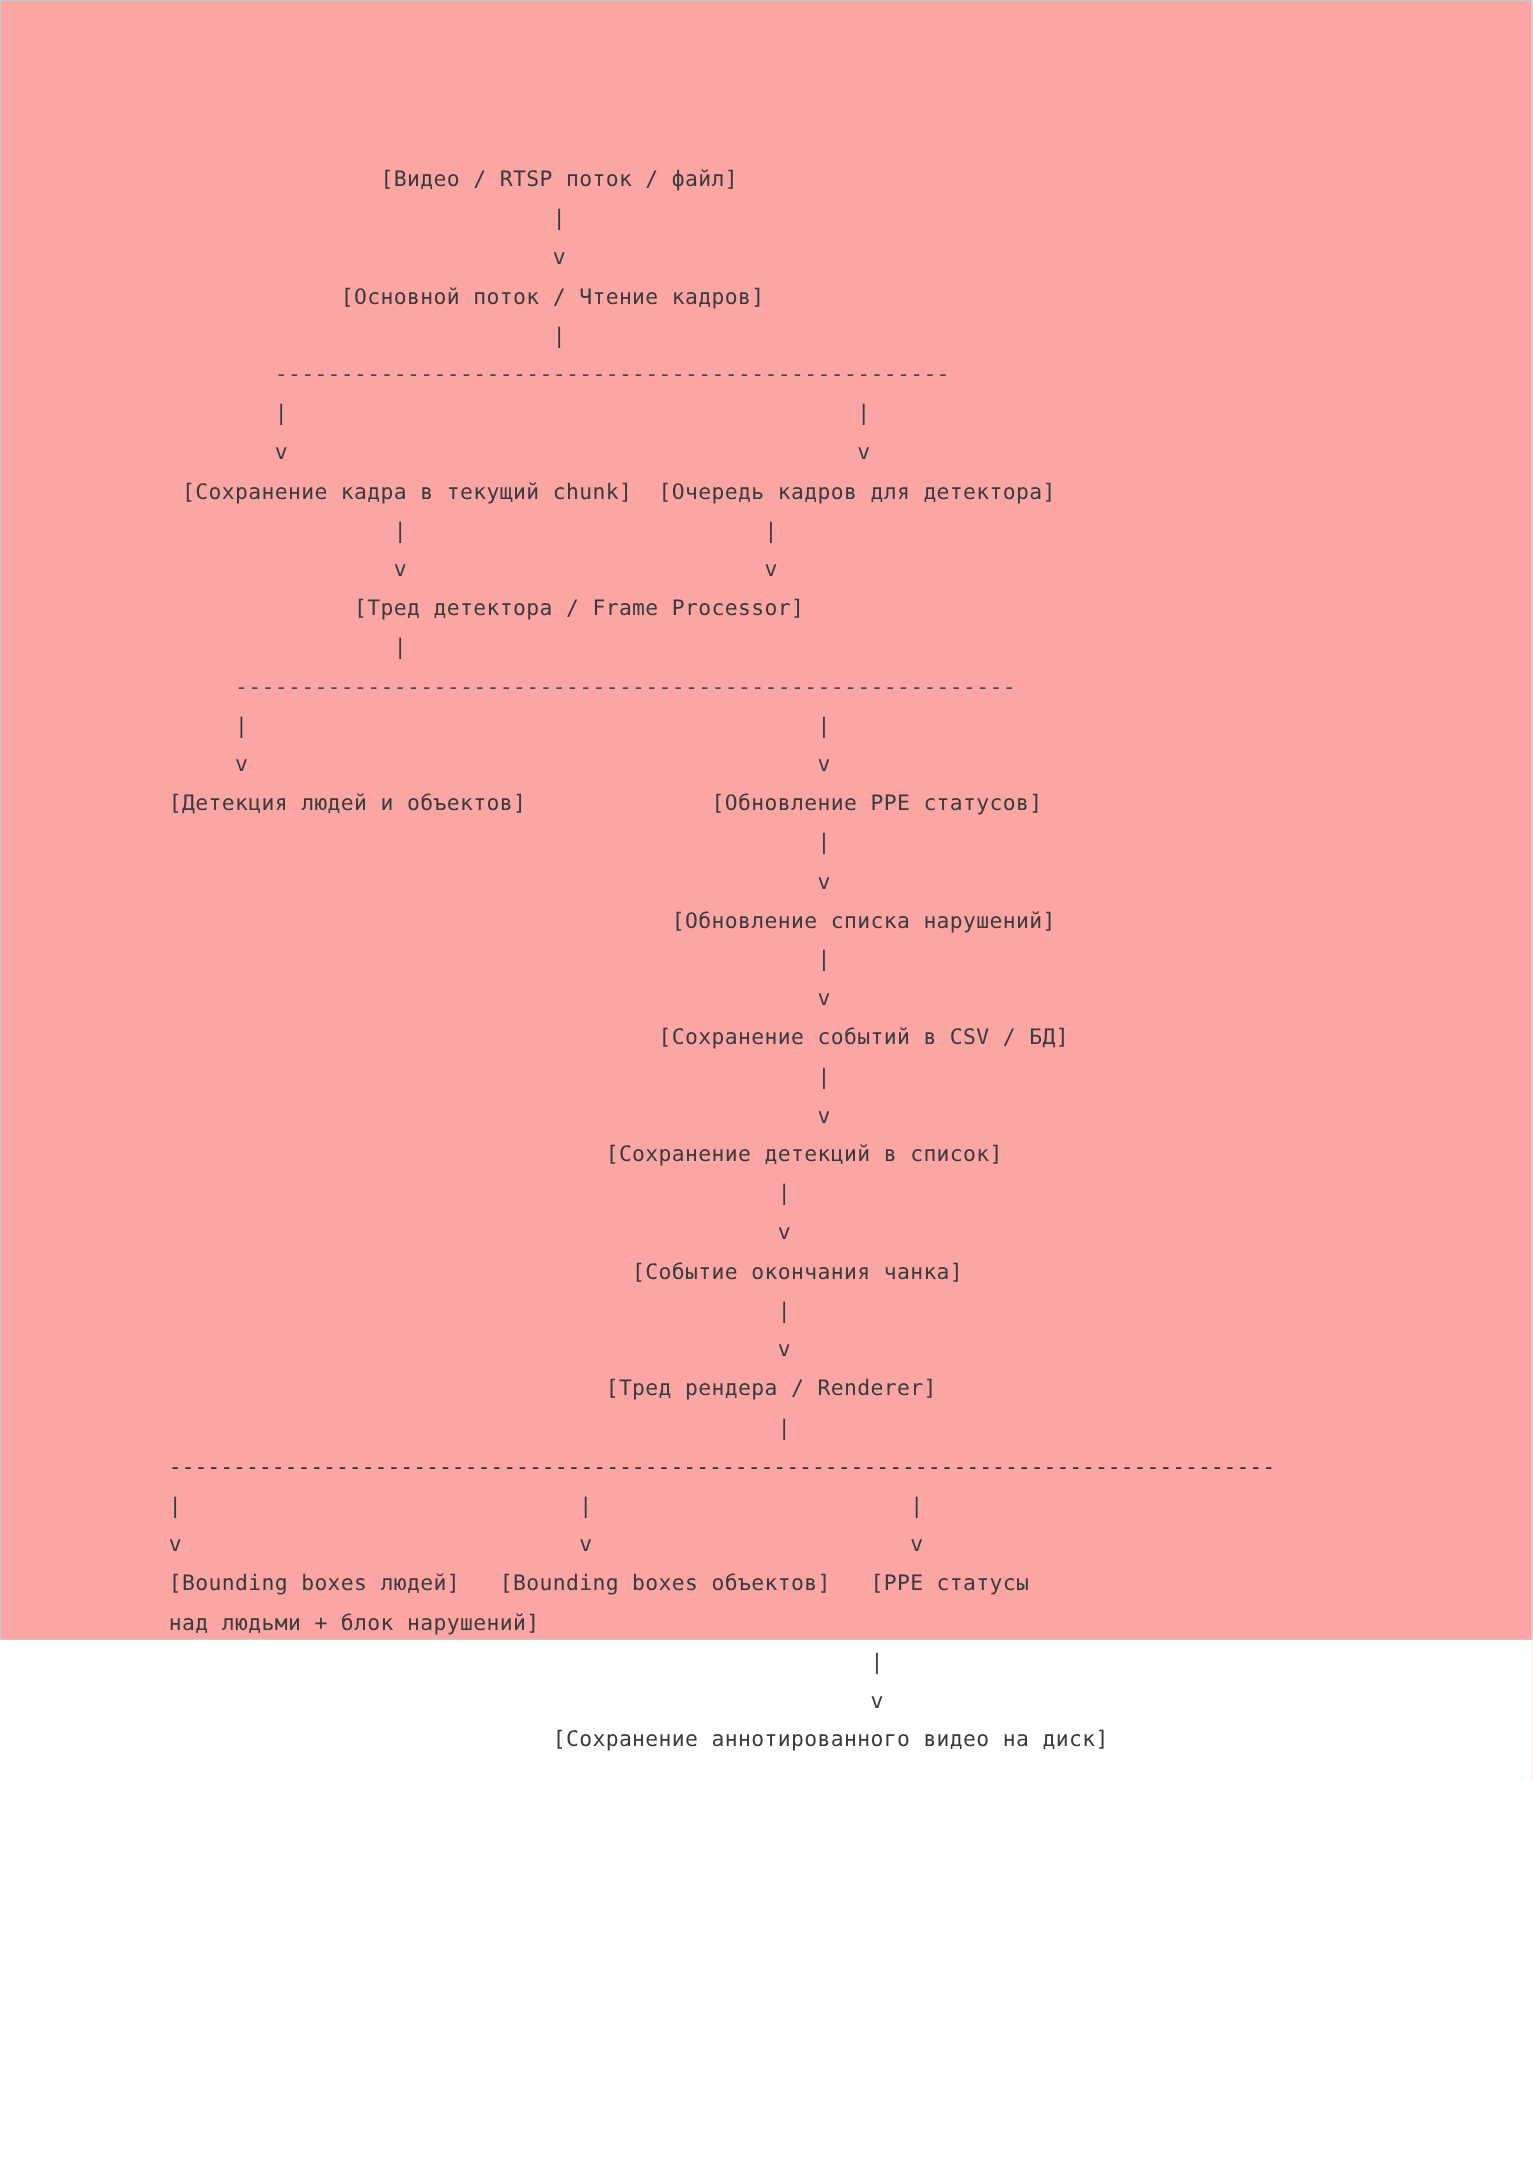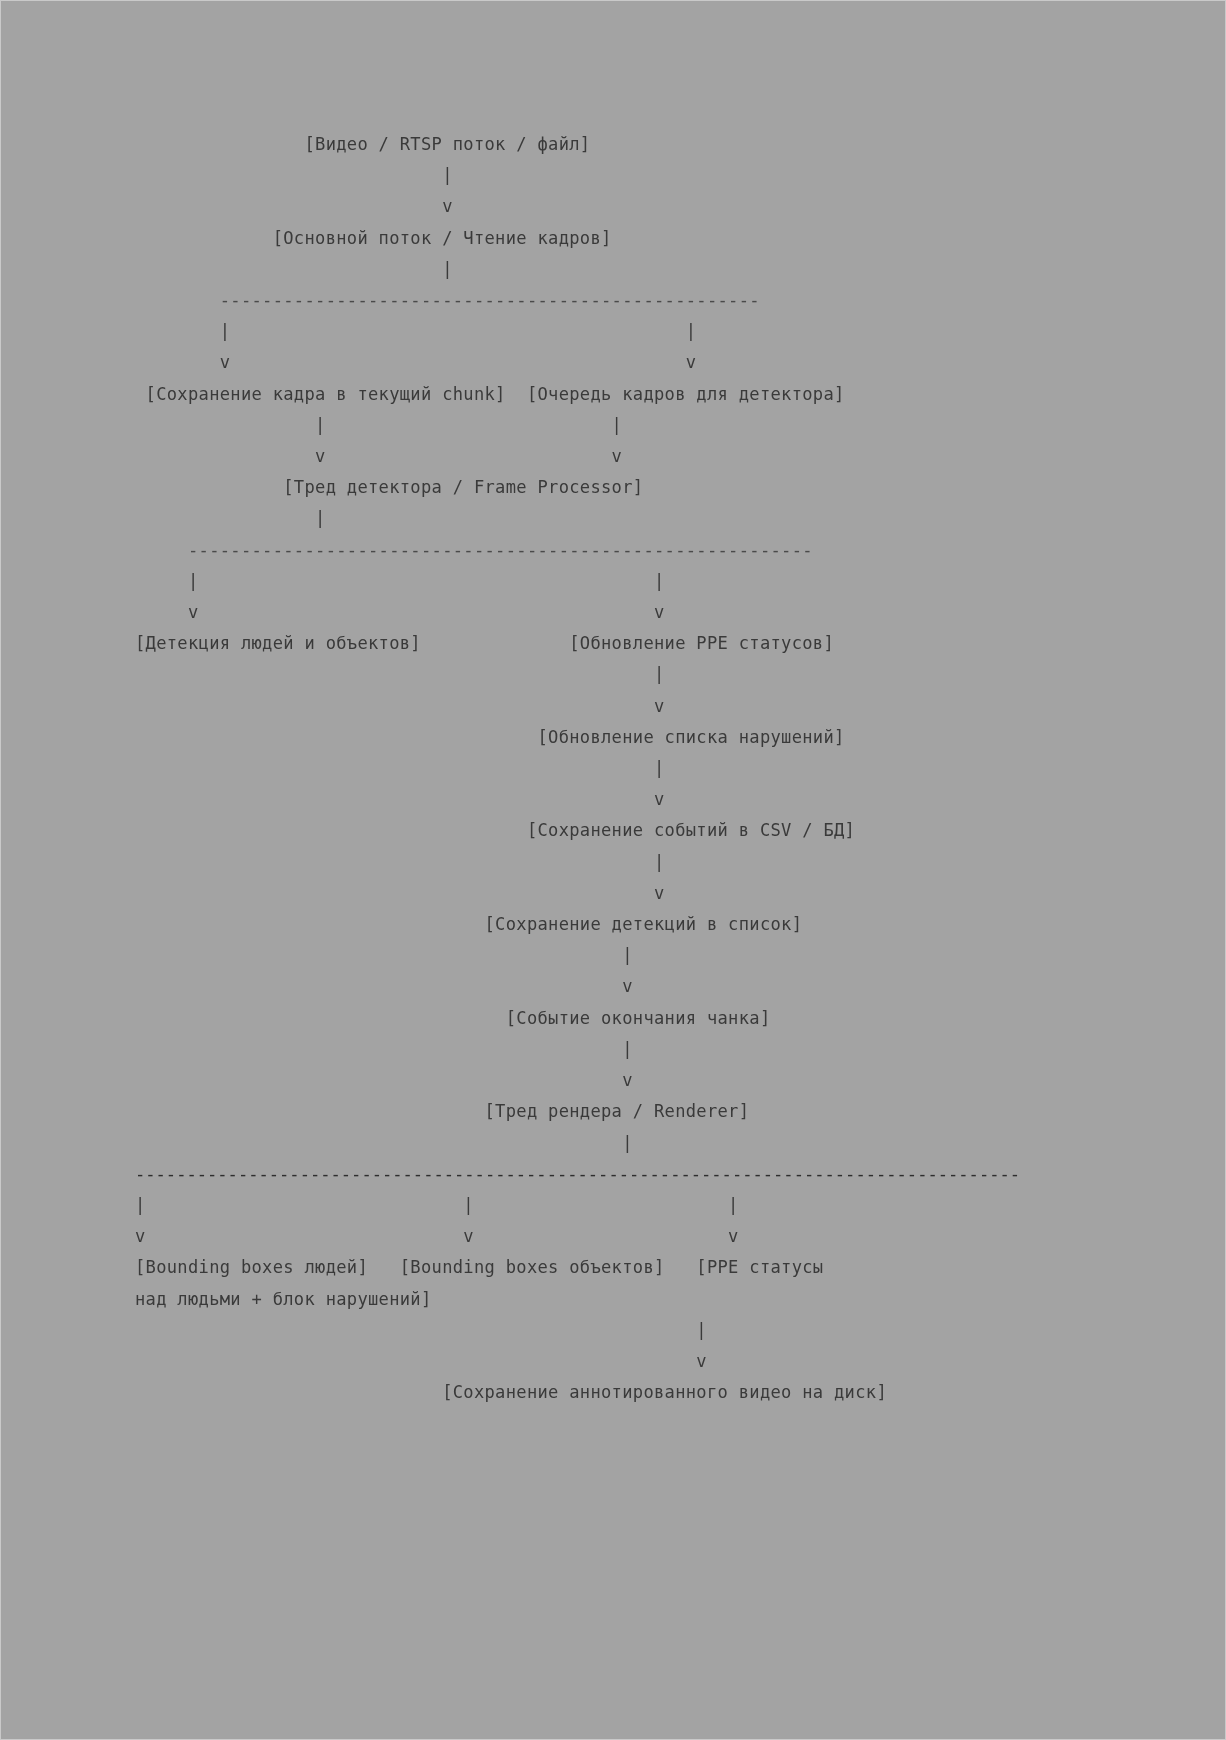--- a/index.html
+++ b/index.html
@@ -12,22 +12,22 @@
     width: 1226px;
     height: 1740px;
     position: relative;
     overflow: hidden;
     font-family: "DejaVu Sans Mono", "Liberation Mono", monospace;
   }
   #page {
     position: absolute;
     left: 0; top: 0;
     width: 1226px;
-    height: 1740px;
-    background: #a3a3a3;
+    height: 1312px;
+    background: #fca5a5;
     box-sizing: border-box;
     border: 1px solid #c9c9c9;
   }
   
   #ascii-art {
     position: absolute;
     left: 134px;
     top: 128px;
     margin: 0;
     padding: 0;

